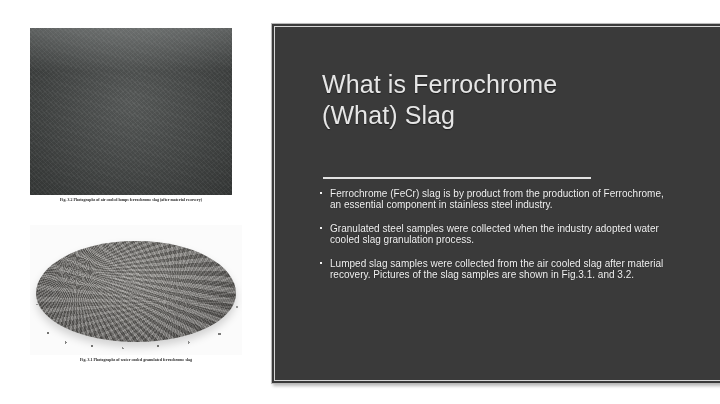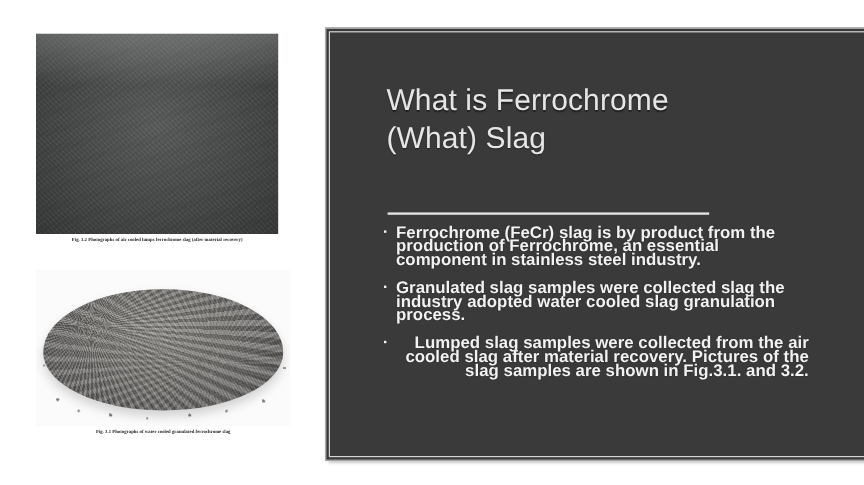--- a/index.html
+++ b/index.html
@@ -187,27 +187,27 @@
     width: 355px;
     margin: 0;
     padding: 0;
     list-style: none;
   }
   .bullet-item {
     position: relative;
     padding-left: 11px;
     margin-bottom: 12px;
     color: #f2f2f2;
-    font-size: 14px;
+    font-size: 10px;
     line-height: 11.4px;
-    font-weight: bold;
+    font-weight: normal;
     letter-spacing: .02px;
     text-shadow: 0 0 1px rgba(0,0,0,0.5);
   }
-  .bullet-item:last-child { margin-bottom: 0; text-align: right; }
+  .bullet-item:last-child { margin-bottom: 0; }
   .bullet-marker {
     position: absolute;
     left: 1px;
     top: 4px;
     width: 2px;
     height: 2px;
     background: #f2f2f2;
   }
 </style>
 </head>
@@ -246,21 +246,21 @@
 
       <div id="title-rule"></div>
 
       <ul id="bullet-list">
         <li class="bullet-item">
           <span class="bullet-marker"></span>
           <span>Ferrochrome (FeCr) slag is by product from the production of Ferrochrome, an essential component in stainless steel industry.</span>
         </li>
         <li class="bullet-item">
           <span class="bullet-marker"></span>
-          <span>Granulated slag samples were collected slag the industry adopted water cooled slag granulation process.</span>
+          <span>Granulated steel samples were collected when the industry adopted water cooled slag granulation process.</span>
         </li>
         <li class="bullet-item">
           <span class="bullet-marker"></span>
           <span>Lumped slag samples were collected from the air cooled slag after material recovery. Pictures of the slag samples are shown in Fig.3.1. and 3.2.</span>
         </li>
       </ul>
 
     </div>
   </div>
 

